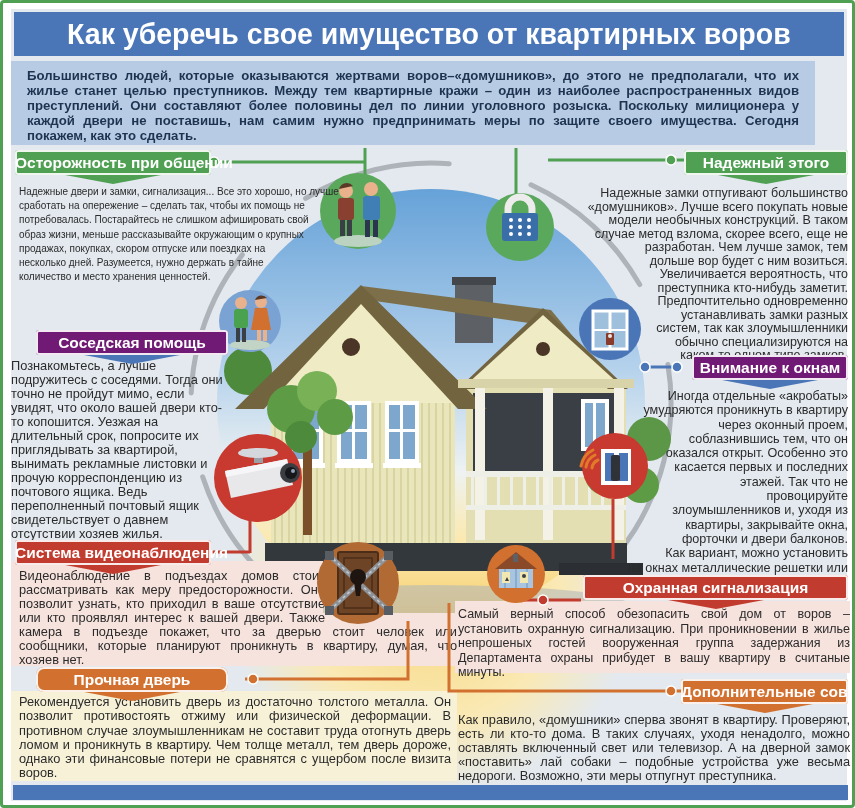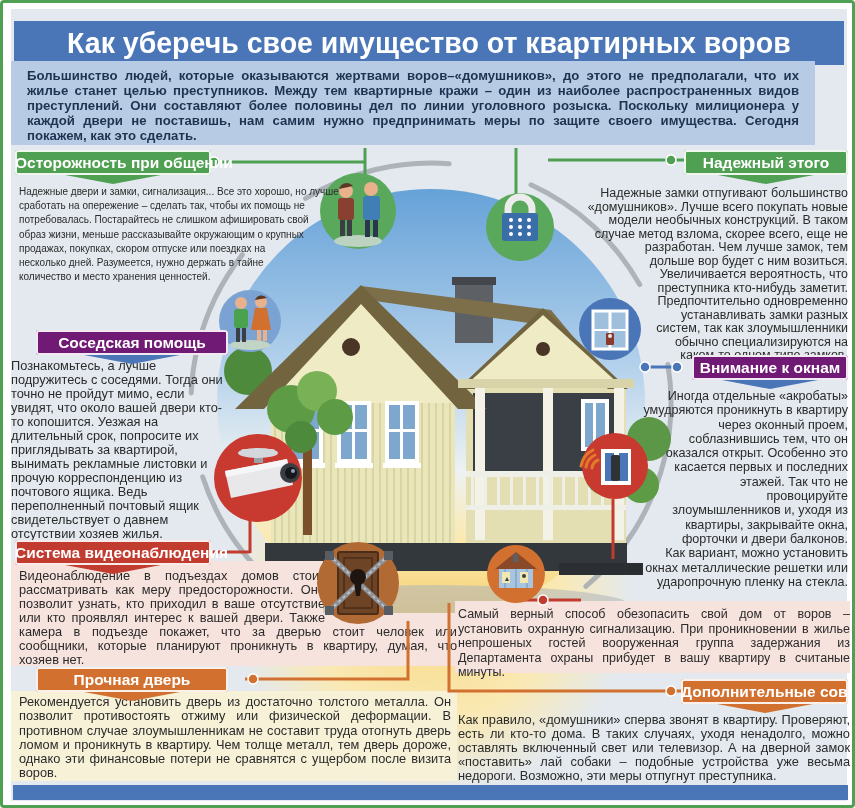--- a/index.html
+++ b/index.html
@@ -2,21 +2,21 @@
 <html><head>
 <meta charset="utf-8">
 <style>
   html,body{margin:0;padding:0;background:#fff;}
   #page{position:relative;width:855px;height:808px;margin:0 auto;background:#fff;
         font-family:"Liberation Sans",sans-serif;overflow:hidden;
         border:3px solid #4fa052;box-sizing:border-box;border-radius:4px;}
   #content-bg{position:absolute;left:8px;top:6px;width:836px;height:792px;background:#e3e9ef;}
   #glow{position:absolute;left:228px;top:430px;width:400px;height:360px;
         background:radial-gradient(ellipse at 50% 45%, #f7d579 0%, #fae9b4 45%, rgba(250,233,180,0) 72%);}
-  #title-bar{position:absolute;left:11px;top:18px;width:830px;height:44px;background:#4a76b8;
+  #title-bar{position:absolute;left:11px;top:9px;width:830px;height:44px;background:#4a76b8;
              color:#fff;font-weight:bold;font-size:30px;line-height:44px;text-align:center;}
   #title-bar span{display:inline-block;transform:scaleX(.95);white-space:nowrap;}
   #intro{position:absolute;left:8px;top:58px;width:804px;height:84px;background:#b7cce4;box-sizing:border-box;
          padding:7px 16px 0 16px;color:#1d3350;font-size:13.2px;line-height:15px;font-weight:bold;text-align:justify;}
   .ribbon{position:absolute;height:25px;color:#fff;font-weight:bold;font-size:15.5px;line-height:25px;
           text-align:center;border-radius:3px;box-shadow:inset 0 0 0 2px rgba(255,255,255,.9);
           white-space:nowrap;z-index:4;}
   .ribbon::after{content:'';position:absolute;left:50%;top:100%;transform:translateX(-50%);
                  width:0;height:0;border-left:48px solid transparent;border-right:48px solid transparent;
                  border-top:9px solid #000;}
@@ -35,21 +35,21 @@
   #t-door{left:8px;top:692px;width:440px;font-size:12.8px;line-height:14.3px;padding-left:8px;box-sizing:border-box;text-align:justify;}
   #t-lock{left:578px;top:184px;width:267px;font-size:12.5px;line-height:13.5px;text-align:right;}
   .fl1{float:left;width:58px;height:170px;shape-outside:polygon(0 0,10px 55px,52px 115px,58px 170px,0 170px);}
   #t-windows{left:620px;top:386px;width:225px;font-size:12.6px;line-height:14.3px;text-align:right;}
   .fl2{float:left;width:42px;height:160px;shape-outside:polygon(0 0,8px 50px,38px 105px,42px 160px,0 160px);}
   #t-alarm{left:455px;top:604px;width:392px;font-size:12.5px;line-height:14.6px;text-align:justify;}
   #t-extra{left:455px;top:710px;width:392px;font-size:12.8px;line-height:14px;text-align:justify;}
   #h-caution{left:12px;top:147px;width:196px;}
   #h-neighbors{left:33px;top:327px;width:192px;}
   #h-cctv{left:12px;top:537px;width:196px;}
-  #h-door{left:33px;top:664px;width:192px;}
+  #h-door{left:33px;top:664px;width:192px;border-radius:8px;}
   #h-lock{left:681px;top:147px;width:164px;}
   #h-windows{left:689px;top:352px;width:156px;}
   #h-alarm{left:580px;top:572px;width:265px;}
   #h-extra{left:678px;top:676px;width:167px;}
   #bottom-bar{position:absolute;left:10px;top:782px;width:835px;height:15px;background:#4a76b8;z-index:3;}
   svg.layer{position:absolute;left:0;top:0;pointer-events:none;}
   #center-art{z-index:1;} #overlay-art{z-index:5;}
 </style>
 </head>
 <body>
@@ -249,20 +249,21 @@
       <path d="M590,447 a22,22 0 0 0 -12,16 M592,452 a16,16 0 0 0 -9,12 M595,457 a10,10 0 0 0 -6,8" fill="none" stroke="#e07b2a" stroke-width="3" stroke-linecap="round"></path>
     </g>
   </svg>
 
   <div class="ribbon green" id="h-caution">Осторожность при общении</div>
   <div class="ribbon blue" id="h-neighbors">Соседская помощь</div>
   <div class="ribbon red" id="h-cctv">Система видеонаблюдения</div>
   <div class="ribbon orange" id="h-door">Прочная дверь</div>
   <div class="ribbon green" id="h-lock">Надежный этого</div>
   <div class="ribbon blue" id="h-windows">Внимание к окнам</div>
+  <div class="ribbon red" id="h-alarm">Охранная сигнализация</div>
   <div class="ribbon orange" id="h-extra">Дополнительные советы</div>
 
   <div class="bgblock pink" style="left:8px;top:558px;width:312px;height:56px;"></div>
   <div class="bgblock pink" style="left:8px;top:610px;width:448px;height:53px;"></div>
   <div class="bgblock cream" style="left:8px;top:688px;width:446px;height:90px;"></div>
   <div class="bgblock pink" style="left:452px;top:598px;width:395px;height:72px;"></div>
 
   <div id="title-bar"><span>Как уберечь свое имущество от квартирных воров</span></div>
   <div id="intro"><span>Большинство людей, которые оказываются жертвами воров–«домушников», до этого не предполагали, что их жилье станет целью преступников. Между тем квартирные кражи – один из наиболее распространенных видов преступлений. Они составляют более половины дел по линии уголовного розыска. Поскольку милиционера у каждой двери не поставишь, нам самим нужно предпринимать меры по защите своего имущества. Сегодня покажем, как это сделать.</span></div>
 

